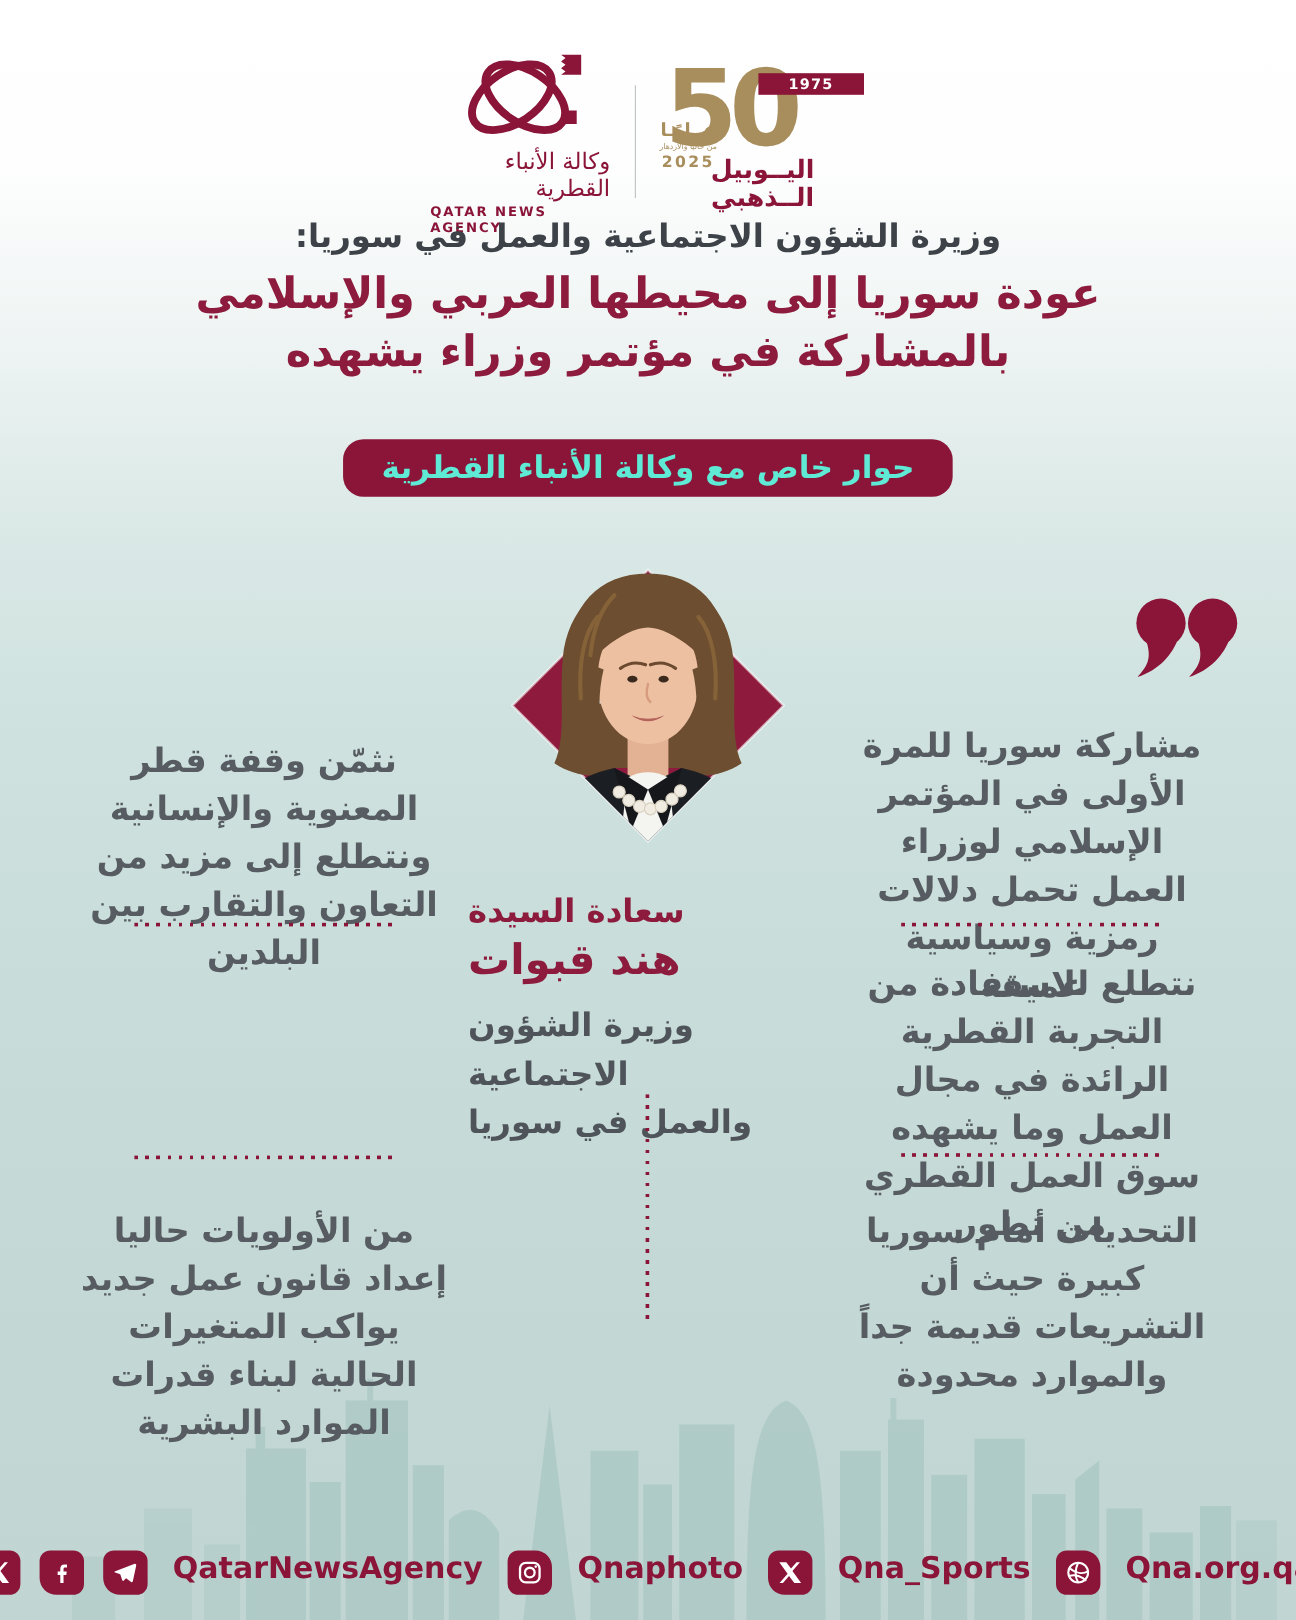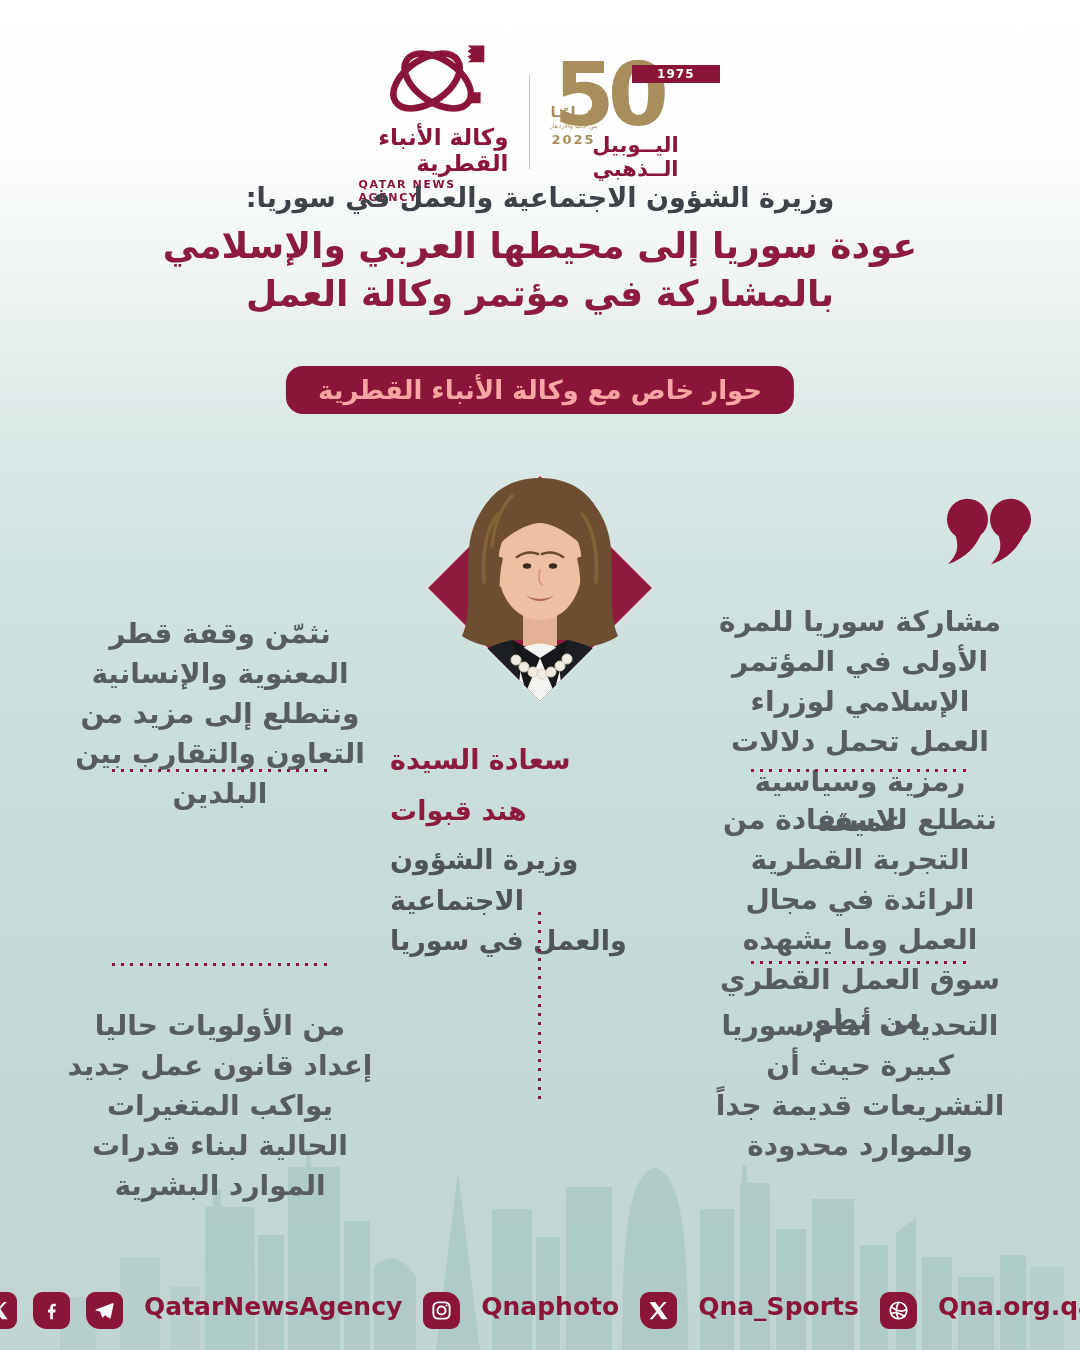--- a/index.html
+++ b/index.html
@@ -5,44 +5,44 @@
   html,body{margin:0;padding:0;background:#9fb4b2;}
   .canvas{
     position:relative;width:1080px;height:1350px;overflow:hidden;margin:0 auto;
     background:linear-gradient(180deg,#ffffff 0%,#fefefe 10%,#eef4f3 21%,#dbe9e7 32%,#cfe2df 44%,#c9ddda 58%,#c4d8d5 78%,#c1d5d2 100%);
     font-family:"DejaVu Sans",sans-serif;
   }
   .abs{position:absolute;}
   
   .logo-row{top:40px;left:0;width:100%;display:flex;justify-content:center;align-items:center;gap:20px;}
   .qna-logo{display:flex;flex-direction:column;align-items:center;width:150px;}
-  .qna-wordmark-ar{color:#8A1538;font-size:23px;font-weight:bold;margin-top:2px;}
+  .qna-wordmark-ar{color:#8A1538;font-size:19px;font-weight:normal;margin-top:2px;}
   .qna-wordmark-en{color:#8A1538;font-size:11px;font-weight:bold;letter-spacing:1.6px;margin-top:2px;}
   .logo-divider{width:1px;height:94px;background:#c3c6c8;}
   .jubilee{position:relative;width:172px;height:118px;}
   .jubilee-50{position:absolute;left:4px;top:-12px;color:#A98E5D;font-size:88px;font-weight:800;letter-spacing:-7px;line-height:1;}
   .jubilee-box{position:absolute;right:2px;top:2px;background:#8A1538;color:#ffffff;font-size:12px;font-weight:bold;padding:2px 25px;letter-spacing:1px;}
   .jubilee-side{position:absolute;left:-4px;top:40px;width:56px;text-align:center;color:#A98E5D;}
   .jubilee-years-word{font-size:15px;font-weight:bold;display:block;}
   .jubilee-tagline{font-size:6.5px;display:block;margin-top:1px;}
   .jubilee-2025{font-size:13px;font-weight:bold;display:block;letter-spacing:2px;margin-top:2px;}
   .jubilee-title{position:absolute;bottom:0;width:100%;text-align:center;color:#8A1538;font-size:21px;font-weight:800;}
   
   .kicker{top:182px;left:0;width:100%;text-align:center;color:#3c4247;font-size:27px;font-weight:bold;direction:rtl;}
   .title{top:222px;left:0;width:100%;text-align:center;color:#8d1b3d;font-size:36px;font-weight:800;line-height:1.32;direction:rtl;}
-  .badge{top:366px;left:50%;transform:translateX(-50%);background:#8A1538;color:#fca5a5;
+  .badge{top:366px;left:50%;transform:translateX(-50%);background:#8A1538;color:#5eead4;
     font-size:26px;font-weight:bold;padding:9px 32px;border-radius:17px;direction:rtl;white-space:nowrap;}
   
   .quote-mark{top:498px;right:48px;width:86px;height:68px;}
   
   .portrait{top:462px;left:412px;width:256px;height:256px;}
   
   .caption{top:744px;left:390px;width:300px;text-align:left;direction:rtl;}
   .honorific{color:#8d1b3d;font-size:27px;font-weight:600;}
-  .person-name{color:#8d1b3d;font-size:27px;font-weight:800;margin-top:20px;}
+  .person-name{color:#8d1b3d;font-size:35px;font-weight:800;margin-top:6px;}
   .person-role{color:#4e545a;font-size:27px;font-weight:600;line-height:1.5;margin-top:14px;}
   .vdots{top:912px;left:538px;width:3px;height:190px;
     background:repeating-linear-gradient(180deg,#8A1538 0 3px,rgba(0,0,0,0) 3px 9.2px);}
   
   .quote{color:#565c61;font-size:28px;font-weight:bold;line-height:1.43;text-align:center;direction:rtl;}
   .q-l{left:62px;width:316px;}
   .q-r{left:708px;width:304px;}
   .dotsep{height:3px;width:218px;
     background:repeating-linear-gradient(90deg,#8A1538 0 3px,rgba(0,0,0,0) 3px 9.2px);}
   
@@ -114,21 +114,21 @@
         <span class="jubilee-tagline">من حاليا والازدهار</span>
         <span class="jubilee-2025">2025</span>
       </span>
       <div class="jubilee-title" dir="rtl">اليــوبيل الــذهبي</div>
     </div>
   </div>
 
   <div class="abs kicker">وزيرة الشؤون الاجتماعية والعمل في سوريا:</div>
   <div class="abs title">
     <div>عودة سوريا إلى محيطها العربي والإسلامي</div>
-    <div>بالمشاركة في مؤتمر وكالة العمل</div>
+    <div>بالمشاركة في مؤتمر وزراء يشهده</div>
   </div>
   <div class="abs badge">حوار خاص مع وكالة الأنباء القطرية</div>
 
   <svg class="abs quote-mark" viewBox="0 0 88 68">
     <g fill="#8A1538">
       <circle cx="22" cy="21" r="21"></circle>
       <path d="M10,38 C14,52 10,58 2,67 C20,61 32,48 37,33 Z"></path>
       <circle cx="66" cy="21" r="21"></circle>
       <path d="M54,38 C58,52 54,58 46,67 C64,61 76,48 81,33 Z"></path>
     </g>

